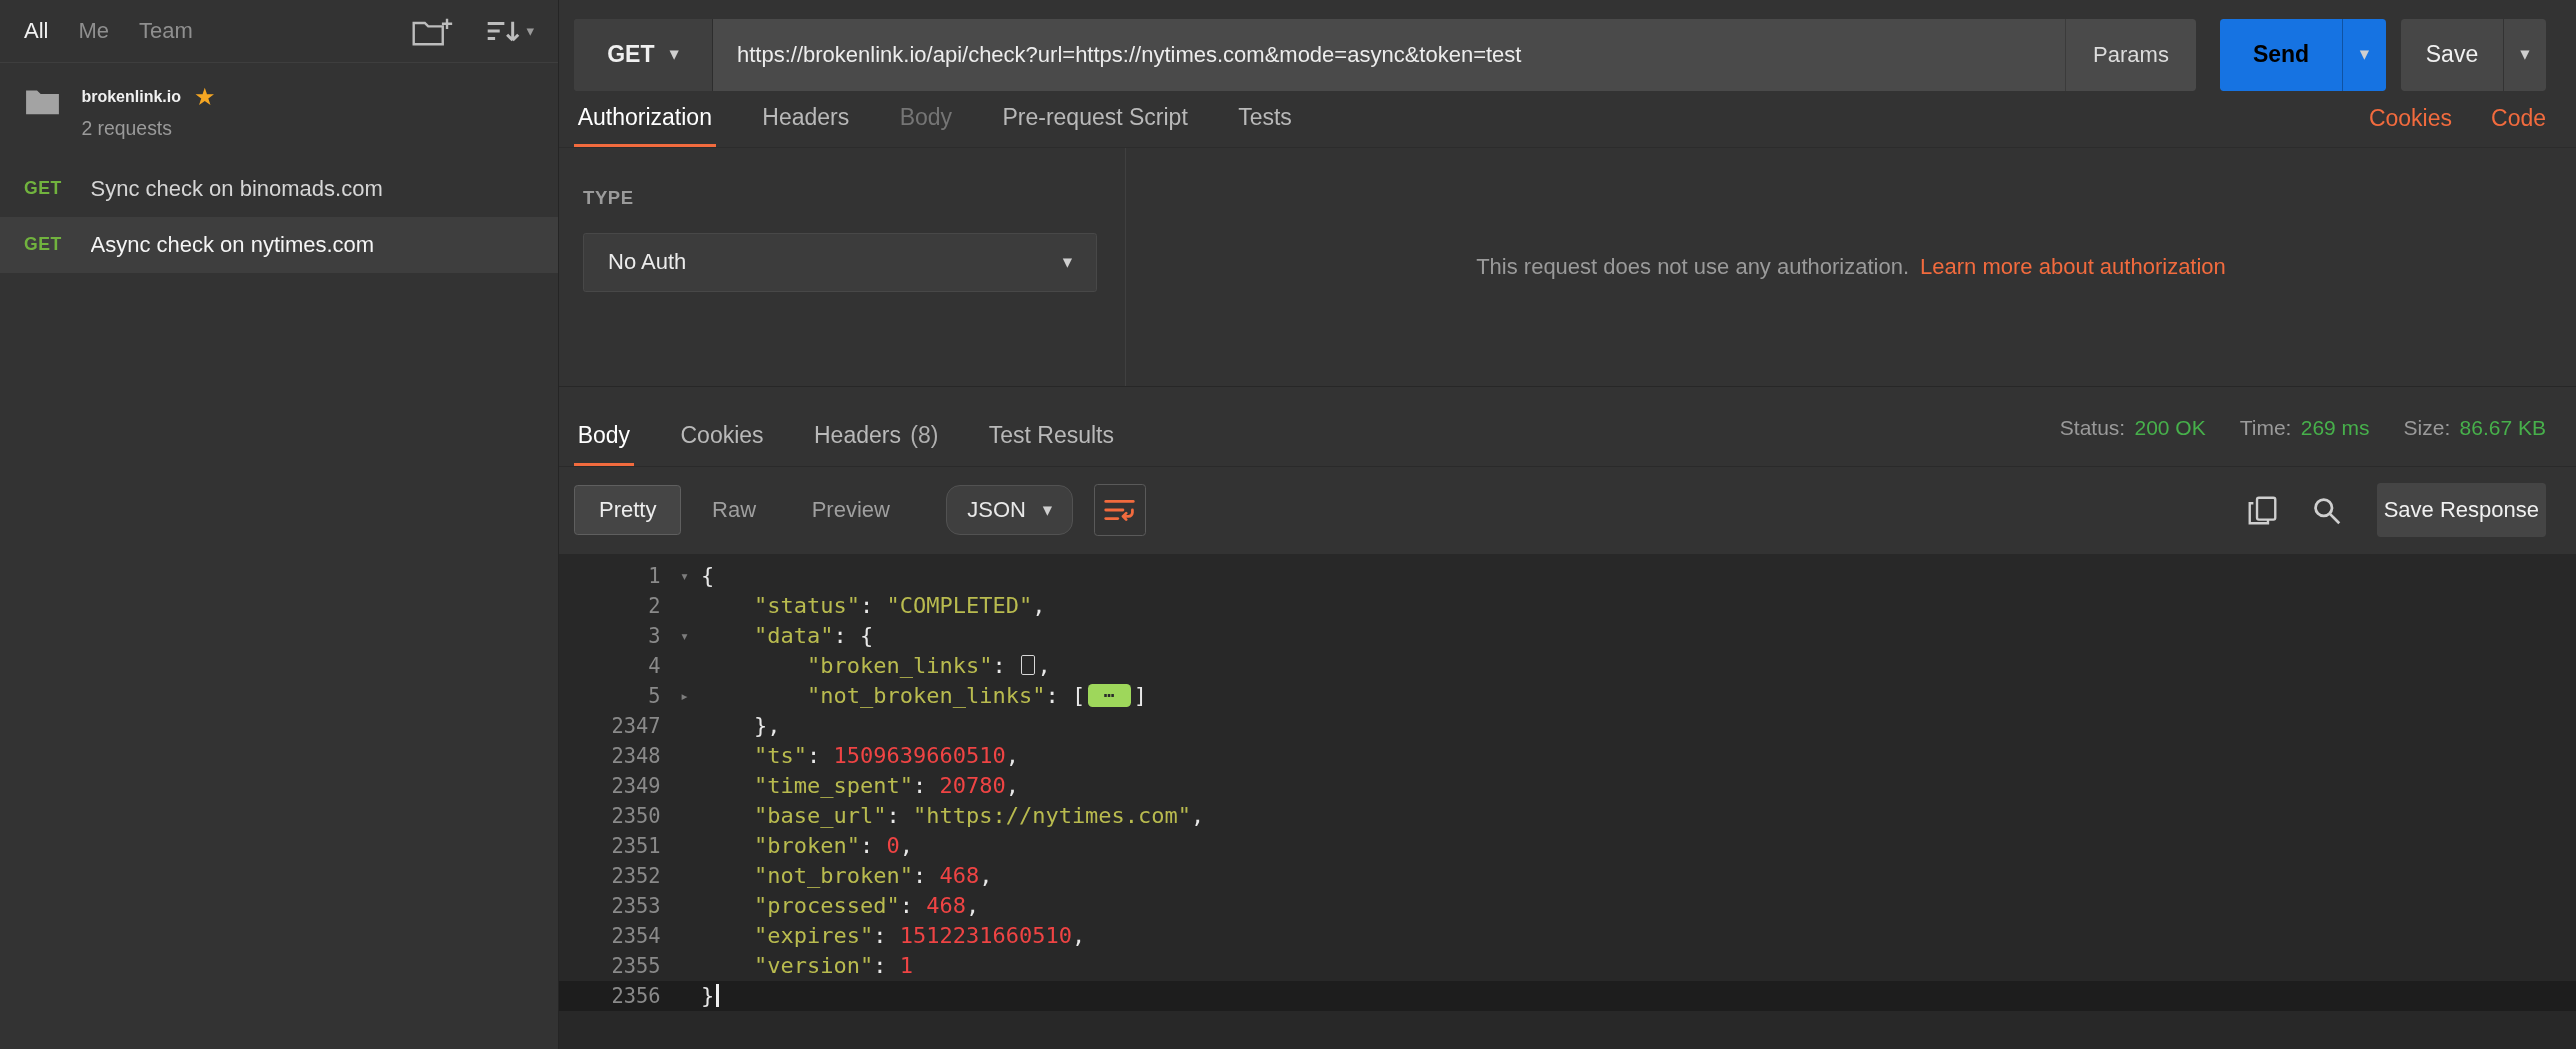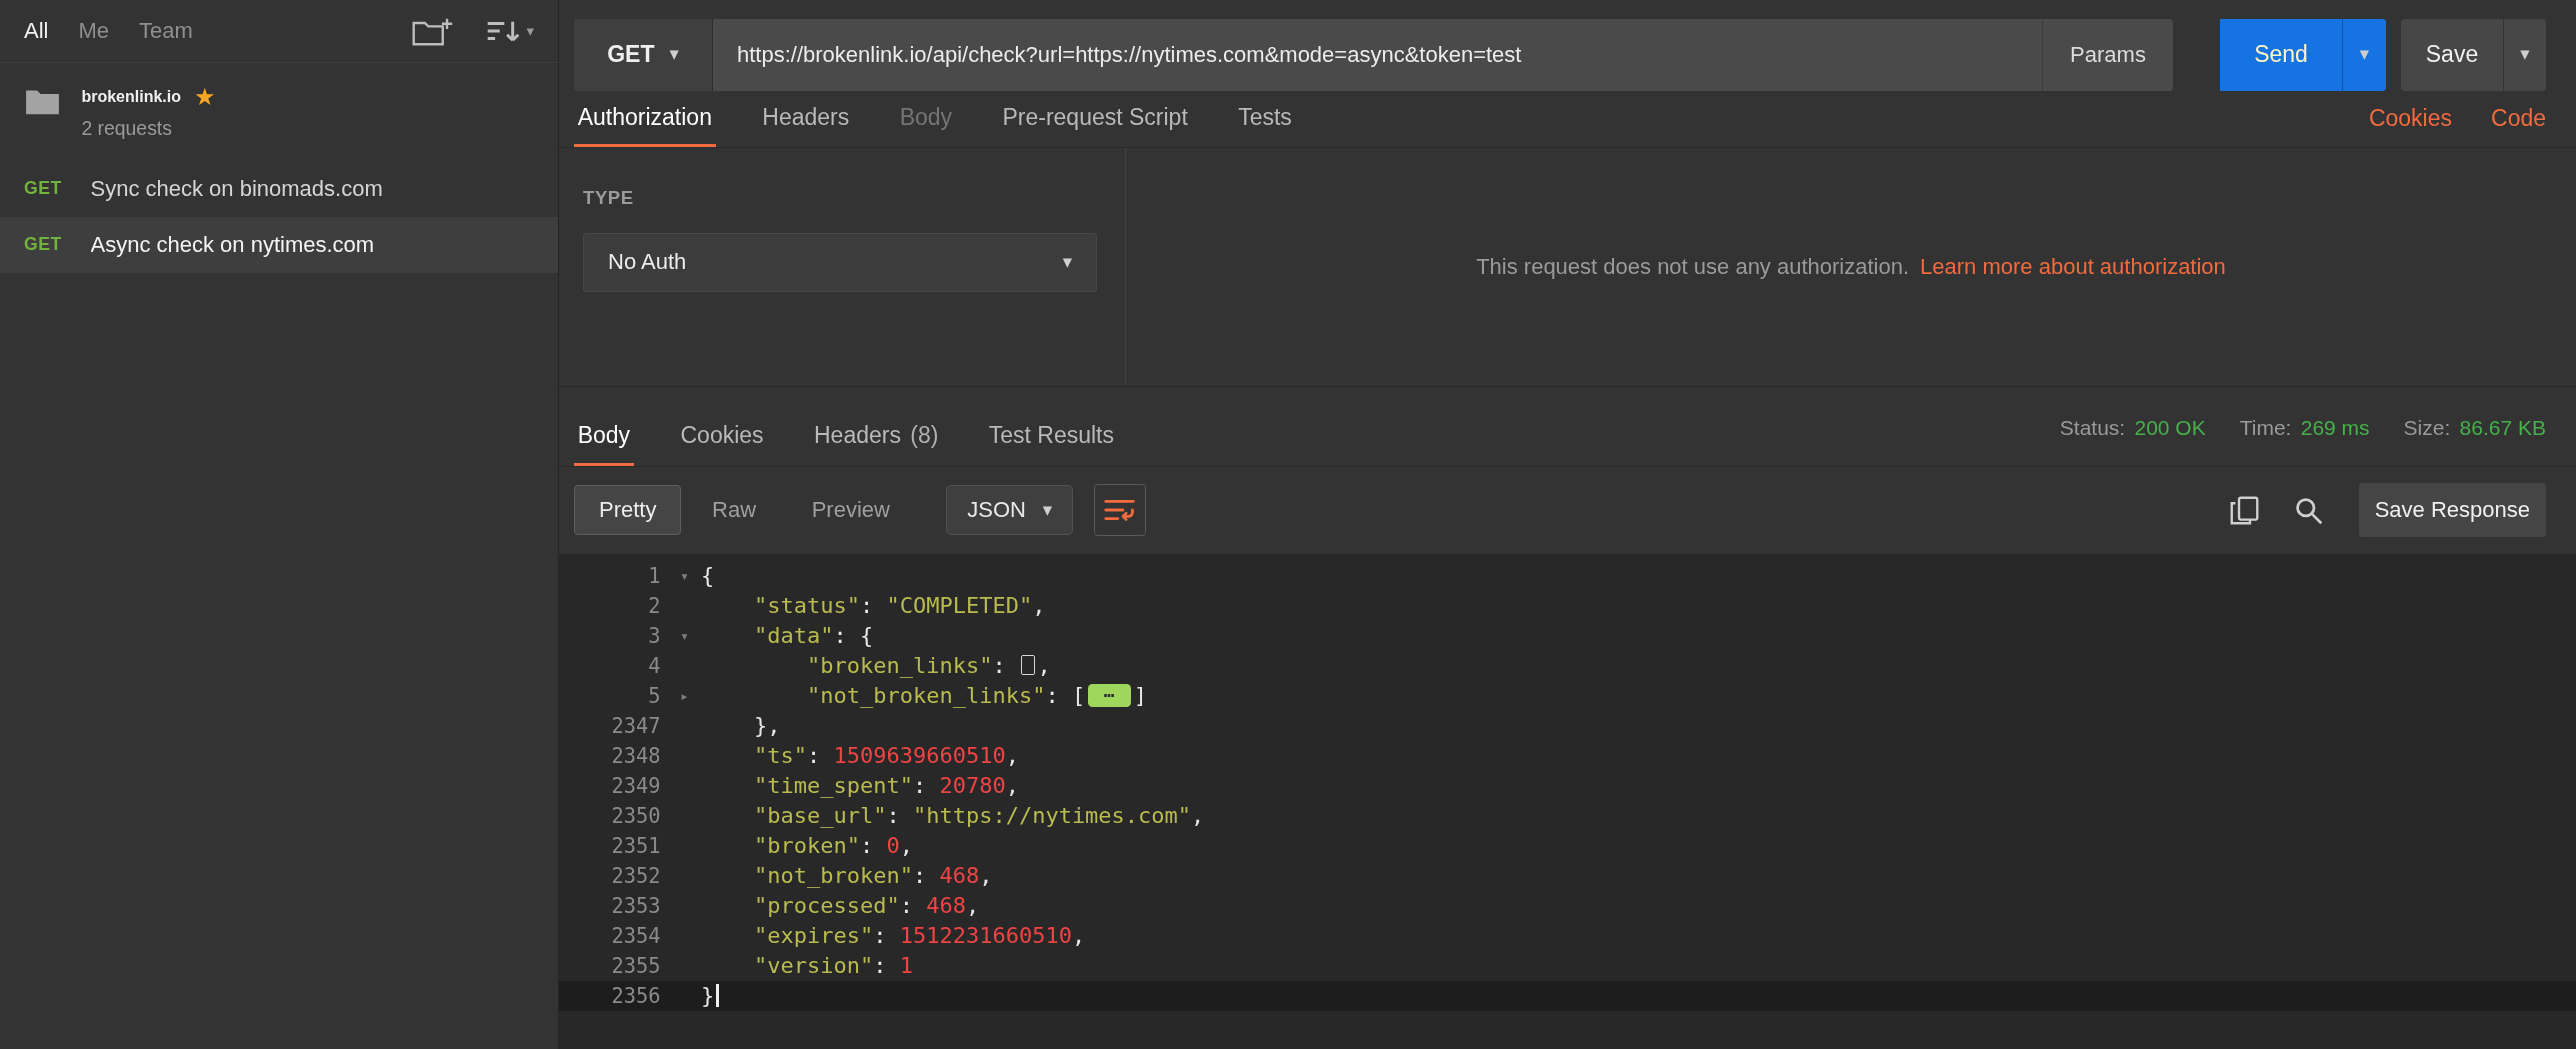--- a/index.html
+++ b/index.html
@@ -39,21 +39,21 @@
   .method-select { width:139px; background:#3f3f3f; display:flex; align-items:center; justify-content:center;
     gap:15px; font-size:23px; font-weight:700; color:#f0f0f0; border-right:0.9px solid #2d2d2d; cursor:default; }
   .chev { color:#cfcfcf; font-size:18.5px; line-height:1; }
   .url-input { flex:1; background:transparent; border:none; outline:none; color:#ececec;
     font-size:22px; padding:0 24px; font-family:"Liberation Sans","DejaVu Sans",sans-serif; }
   .params-btn { width:131px; background:transparent; border:none; border-left:0.9px solid #3b3b3b;
     color:#dcdcdc; font-size:22px; font-family:inherit; }
   .btn-group { display:flex; border-radius:3.7px; overflow:hidden; flex-shrink:0; }
   .send-group { margin-left:24px; }
   .save-group { margin-left:15px; }
-  .send-btn { width:122px; background:#1673E2; color:#fef9c3; font-size:23px; font-weight:400; border:none; font-family:inherit;margin-left:23px; }
+  .send-btn { width:122px; background:#1673E2; color:#000000; font-size:23px; font-weight:700; border:none; font-family:inherit; }
   .send-caret { width:44px; background:#1673E2; border:none; border-left:0.9px solid rgba(0,0,0,.28); color:#fff; }
   .save-btn { width:102px; background:#474747; color:#f0f0f0; font-size:23px; border:none; font-family:inherit; }
   .save-caret { width:43px; background:#474747; border:none; border-left:0.9px solid rgba(0,0,0,.28); color:#dcdcdc; }
 
   .req-tabs-row { display:flex; align-items:stretch; justify-content:space-between;
     padding:0 30px 0 15px; height:57px; border-bottom:0.9px solid #2c2c2c; flex-shrink:0; }
   .tabs { display:flex; align-items:stretch; }
   .tab { display:flex; align-items:center; padding:0 3.7px; margin-right:43px; font-size:23px;
     color:#b9b9b9; border-bottom:3.7px solid transparent; cursor:default; gap:9.3px; }
   .tab.active { color:#ffffff; border-bottom-color:#F26B3E; }
@@ -78,27 +78,27 @@
   .resp-meta { display:flex; align-items:center; gap:34px; font-size:21px; padding-bottom:18.5px; }
   .meta-group { display:flex; gap:9.3px; }
   .meta-label { color:#9a9a9a; }
   .meta-value { color:#47B04B; }
 
   .resp-toolbar { display:flex; align-items:center; padding:16.7px 30px 16.7px 15px; flex-shrink:0; }
   .mode { padding:11px 24px; font-size:22px; color:#9f9f9f; border:0.9px solid transparent;
     background:transparent; border-radius:3.7px; font-family:inherit; }
   .mode.active { background:#454545; border-color:#5f5f5f; color:#ededed; }
   .format-select { margin-left:31px; display:flex; align-items:center; gap:16.7px; padding:11px 20.4px;
-    background:#3f3f3f; border:0.9px solid #525252; border-radius:5px; font-size:22px; color:#e8e8e8; cursor:default; }
+    background:#3f3f3f; border:0.9px solid #525252; border-radius:14px; font-size:22px; color:#e8e8e8; cursor:default; }
   .wrap-btn { margin-left:20.4px; width:52px; height:52px; background:transparent;
     border:0.9px solid #5a5a5a; border-radius:3.7px; display:flex; align-items:center; justify-content:center; }
   .toolbar-spacer { flex:1; }
   .icon-btn { background:none; border:none; margin-left:33px; display:flex; align-items:center; }
   .save-resp { margin-left:35px; background:#454545; border:none; border-radius:3.7px;
-    padding:14px 16px; font-size:22px; color:#f0f0f0; font-family:inherit; }
+    padding:14px 7px; font-size:22px; color:#f0f0f0; font-family:inherit; }
 
   
   .code-area { flex:1; background:#282828; padding-top:7.4px; overflow:hidden;
     font-family:"DejaVu Sans Mono",monospace; }
   .code-line { display:flex; height:30px; line-height:30px; align-items:center; }
   .code-line.highlight { background:#1d1d1d; }
   .ln { width:109px; flex-shrink:0; text-align:right; padding-right:7.4px; color:#8a8a8a; font-size:20.4px; }
   .fold { width:33px; flex-shrink:0; text-align:center; color:#7d7d7d; font-size:15px; }
   .code-text { white-space:pre; font-size:22px; color:#e8e8e8; }
   .tok-k { color:#b9bb4f; }

